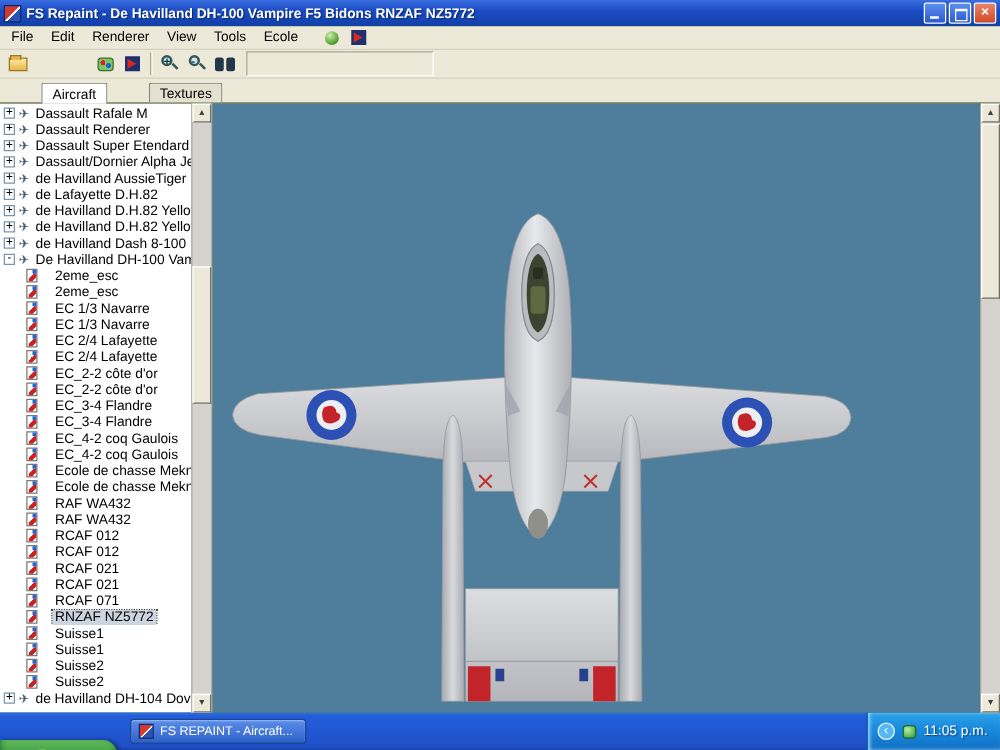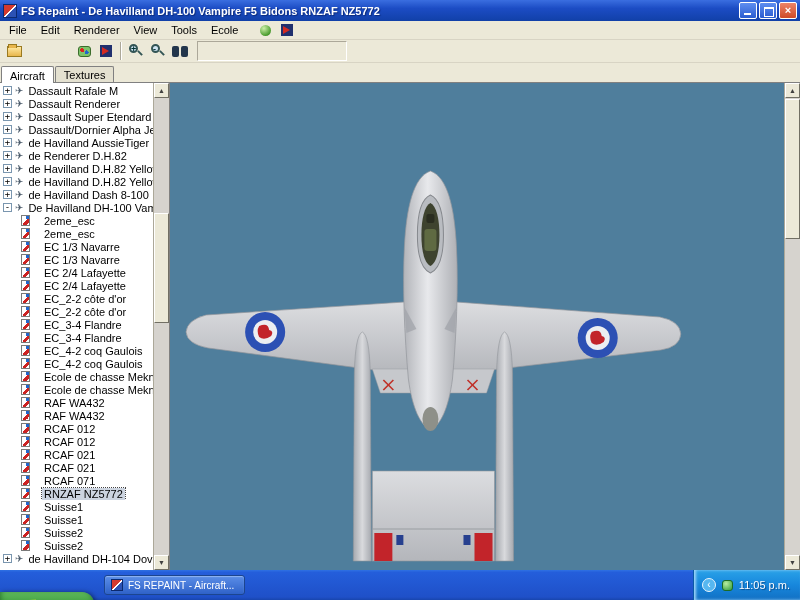--- a/index.html
+++ b/index.html
@@ -37,21 +37,21 @@
   .mag .lens { position:absolute; left:0; top:0; width:9px; height:9px; border:2px solid #355; border-radius:50%; background:#cfe4f2; }
   .mag .handle { position:absolute; left:8px; top:8px; width:6px; height:2px; background:#355; transform:rotate(45deg); }
   .mag .sign { position:absolute; left:2px; top:0px; font-size:9px; font-weight:bold; color:#033; }
   .binoc { position:relative; width:16px; height:11px; }
   .binoc::before,.binoc::after { content:""; position:absolute; top:0; width:7px; height:11px; background:#23364c; border-radius:2px; }
   .binoc::before { left:0; } .binoc::after { right:0; }
   .palette { width:13px; height:11px; background:radial-gradient(circle at 30% 35%, #d22 2px, transparent 2px), radial-gradient(circle at 70% 60%, #26c 2px, transparent 2px), #7ec46a; border:1px solid #3c6c2c; border-radius:3px; }
 
   
   .tabrow { height:19px; background:#ece9d8; display:flex; align-items:flex-end; padding-left:1px; flex:0 0 19px; }
-  .tab { font-size:11px; padding:2px 8px 1px 8px; border:1px solid #808080; border-bottom:none; border-radius:2px 2px 0 0; background:#e4e1d0; margin-right:1px; }
+  .tab { font-size:11px; padding:2px 8px 1px 8px; border:1px solid #808080; border-bottom:none; border-radius:2px 2px 0 0; background:#e4e1d0; margin-right:1px;margin-left:32px; }
   .tab.active { background:#fff; border-color:#808080; position:relative; top:1px; padding-top:3px; }
 
   
   .bodyrow { flex:1; display:flex; min-height:0; border-top:1px solid #808080; }
   .left-panel { width:170px; flex:0 0 170px; background:#fff; border-right:1px solid #808080; display:flex; min-height:0; }
   .tree { flex:1; overflow:hidden; padding-top:1px; }
   .tree-row { height:13px; display:flex; align-items:center; white-space:nowrap; overflow:hidden; padding-left:3px; font-size:11px; }
   .tree-row.child { padding-left:21px;gap:8px; }
   .expand-box { width:9px; height:9px; flex:0 0 9px; border:1px solid #7a96af; background:#fff; font-size:9px; line-height:7px; text-align:center; color:#000; margin-right:3px; font-family:"DejaVu Sans Mono",monospace; }
   .plane-glyph { font-size:10px; color:#4a5a6a; margin-right:3px; flex:0 0 auto; }
@@ -180,21 +180,21 @@
             <span class="tree-label">Dassault/Dornier Alpha Jet-E</span>
           </div>
           <div class="tree-row">
             <span class="expand-box">+</span>
             <span class="plane-glyph">✈</span>
             <span class="tree-label">de Havilland AussieTiger</span>
           </div>
           <div class="tree-row">
             <span class="expand-box">+</span>
             <span class="plane-glyph">✈</span>
-            <span class="tree-label">de Renderer D.H.82</span>
+            <span class="tree-label">de Lafayette D.H.82</span>
           </div>
           <div class="tree-row">
             <span class="expand-box">+</span>
             <span class="plane-glyph">✈</span>
             <span class="tree-label">de Havilland D.H.82 Yellow</span>
           </div>
           <div class="tree-row">
             <span class="expand-box">+</span>
             <span class="plane-glyph">✈</span>
             <span class="tree-label">de Havilland D.H.82 Yellow Float</span>

